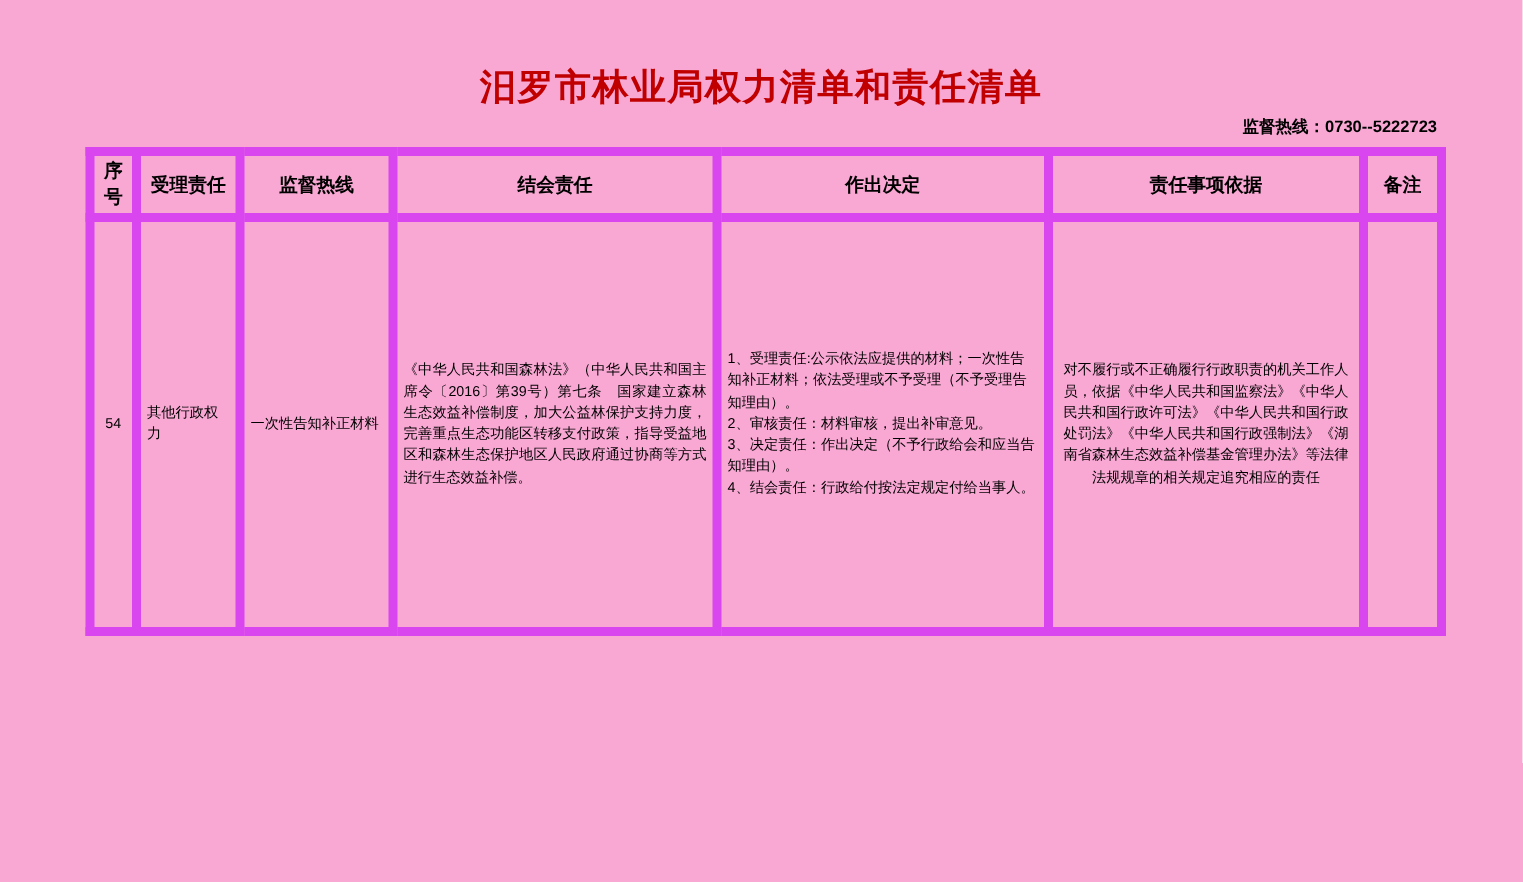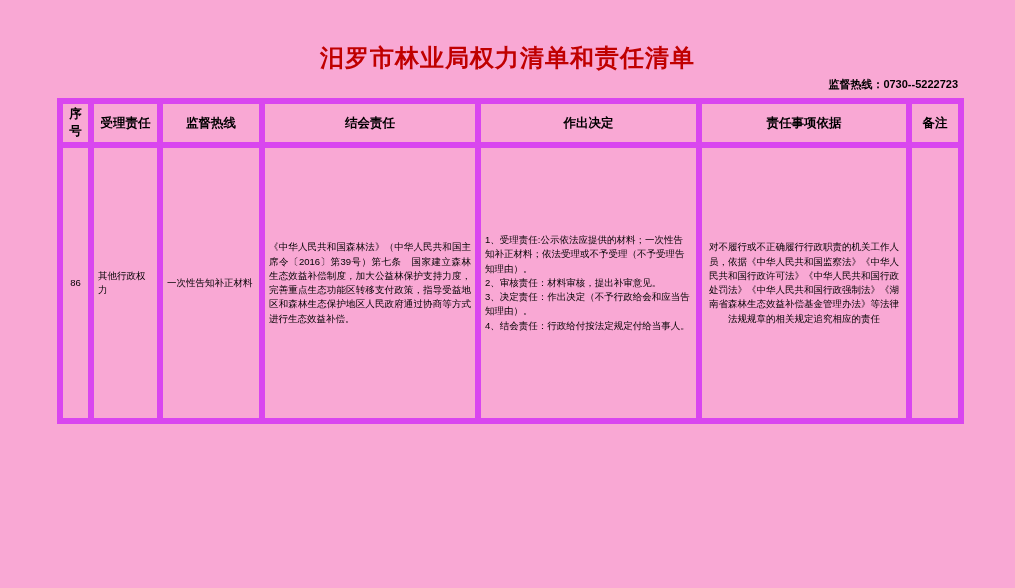--- a/index.html
+++ b/index.html
@@ -108,21 +108,21 @@
         <th>受理责任</th>
         <th>监督热线</th>
         <th>结会责任</th>
         <th>作出决定</th>
         <th>责任事项依据</th>
         <th>备注</th>
       </tr>
     </thead>
     <tbody>
       <tr>
-        <td class="cell-seq">86</td>
+        <td class="cell-seq">54</td>
         <td class="cell-center">其他行政权力</td>
         <td class="cell-center">一次性告知补正材料</td>
         <td class="cell-justify">《中华人民共和国森林法》（中华人民共和国主席令〔2016〕第39号）第七条　国家建立森林生态效益补偿制度，加大公益林保护支持力度，完善重点生态功能区转移支付政策，指导受益地区和森林生态保护地区人民政府通过协商等方式进行生态效益补偿。</td>
         <td class="cell-list">1、受理责任:公示依法应提供的材料；一次性告知补正材料；依法受理或不予受理（不予受理告知理由）。
 2、审核责任：材料审核，提出补审意见。
 3、决定责任：作出决定（不予行政给会和应当告知理由）。
 4、结会责任：行政给付按法定规定付给当事人。</td>
         <td class="cell-centerpara">对不履行或不正确履行行政职责的机关工作人员，依据《中华人民共和国监察法》《中华人民共和国行政许可法》《中华人民共和国行政处罚法》《中华人民共和国行政强制法》《湖南省森林生态效益补偿基金管理办法》等法律法规规章的相关规定追究相应的责任</td>
         <td class="cell-center"></td>
       </tr>

